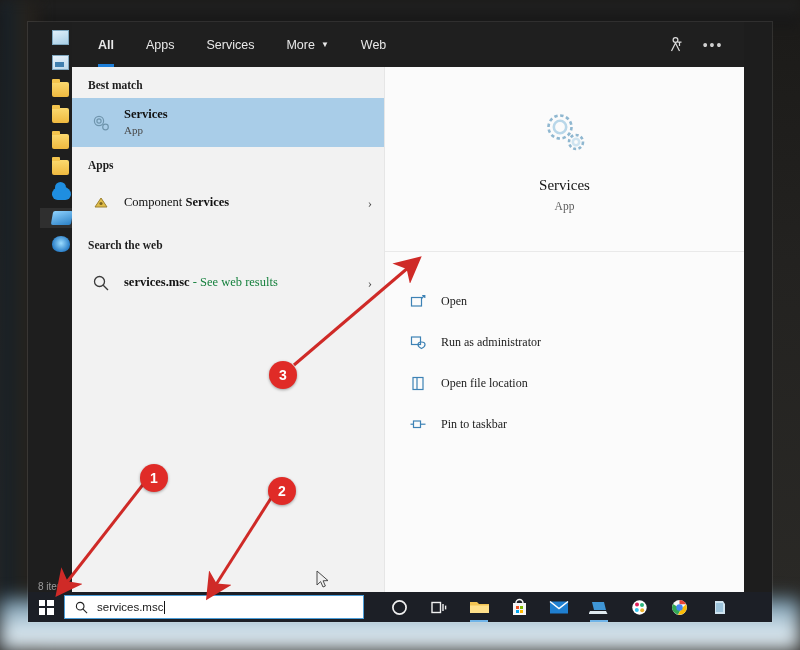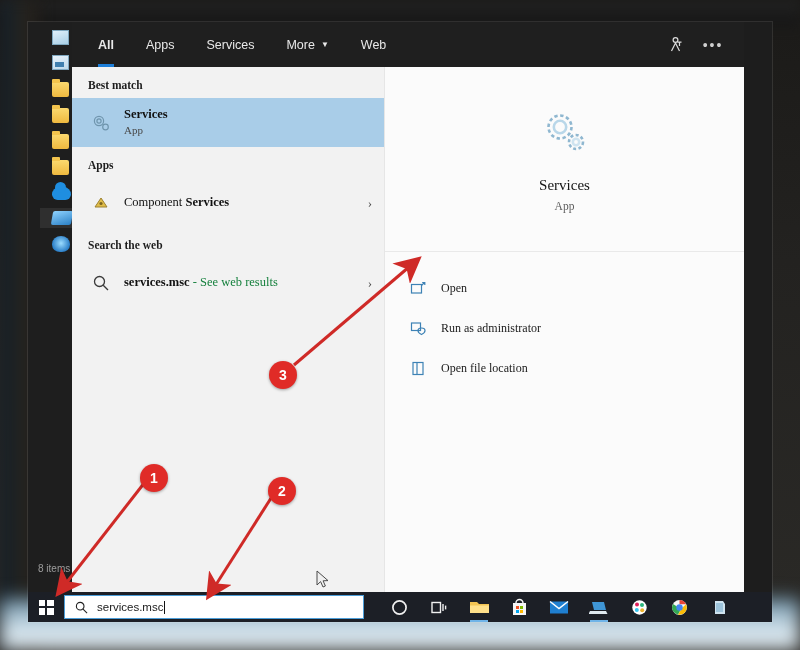--- a/index.html
+++ b/index.html
@@ -71,21 +71,21 @@
     border-radius:2px;
   }
   .ic-disk {
     width:18px;height:16px;background: radial-gradient(circle at 50% 45%, #9bdcff 0%, #2b7fc8 70%);
     border-radius:50% 50% 45% 45%;
   }
   .ex-row-sel {
     position:absolute; left:0; width:64px; height:20px; background:#2f2f2f;
   }
   .ex-status {
-    position:absolute; left:10px; bottom:18px;
+    position:absolute; left:10px; bottom:0;
     color:#9c9c9c; font-size:10px;
   }
 
   
   #startmenu {
     position: absolute; left: 44px; top: 0; width: 672px; height: 570px;
   }
   .sm-header {
     position:absolute; left:0; top:0; width:100%; height:45px;
     background:#1f1f1f;
@@ -128,21 +128,21 @@
   .web-sub { color:#15803d; font-weight:normal; }
 
   
   .preview-top {
     height:185px; display:flex; flex-direction:column; align-items:center; justify-content:center;
     border-bottom:1px solid #e9e9e9;
   }
   .preview-name { font-size:15px; color:#141414; margin-top:14px; }
   .preview-type { font-size:11.5px; color:#5d5d5d; margin-top:6px; }
   .actions { padding:22px 0 0 22px; }
-  .action-row { display:flex; align-items:center; height:28px; margin-bottom:12px; }
+  .action-row { display:flex; align-items:center; height:28px; margin-bottom:12px;margin-top:13px; }
   .action-ico { width:22px; min-width:22px; display:flex; align-items:center; justify-content:center; margin-right:12px; }
   .action-label { font-size:12px; color:#1a1a1a; }
 
   
   #taskbar {
     position:absolute; left:0; bottom:0; width:744px; height:30px;
     background:#1c1f26; display:flex; align-items:center;
   }
   .start-btn { width:36px;height:30px;display:flex;align-items:center;justify-content:center; }
   .win-logo { width:15px;height:15px; display:grid; grid-template-columns:1fr 1fr; grid-template-rows:1fr 1fr; gap:1.6px; }
@@ -327,20 +327,30 @@
             <div class="action-ico">
               <svg width="17" height="17" viewBox="0 0 17 17">
                 <rect x="3" y="2.5" width="10" height="12" fill="none" stroke="#3d82b5" stroke-width="1.2"></rect>
                 <line x1="7" y1="2.5" x2="7" y2="14.5" stroke="#3d82b5" stroke-width="1.2"></line>
               </svg>
             </div>
             <span class="action-label">Open file location</span>
           </div>
 
 
+          <div class="action-row">
+            <div class="action-ico">
+              <svg width="18" height="17" viewBox="0 0 18 17">
+                <rect x="4.5" y="5" width="7" height="6.5" fill="none" stroke="#3d82b5" stroke-width="1.2"></rect>
+                <line x1="1.5" y1="8.2" x2="4.5" y2="8.2" stroke="#3d82b5" stroke-width="1.2"></line>
+                <line x1="11.5" y1="8.2" x2="16.5" y2="8.2" stroke="#3d82b5" stroke-width="1.2"></line>
+              </svg>
+            </div>
+            <span class="action-label">Pin to taskbar</span>
+          </div>
 
         </div>
       </div>
     </div>
   </div>
 
   <div id="cursor">
     <svg width="14" height="19" viewBox="0 0 14 19">
       <path d="M1 1 L1 15 L4.6 11.6 L7 17 L9.4 16 L7.1 10.8 L12 10.6 Z" fill="#efefef" stroke="#4a4a4a" stroke-width="1"></path>
     </svg>

